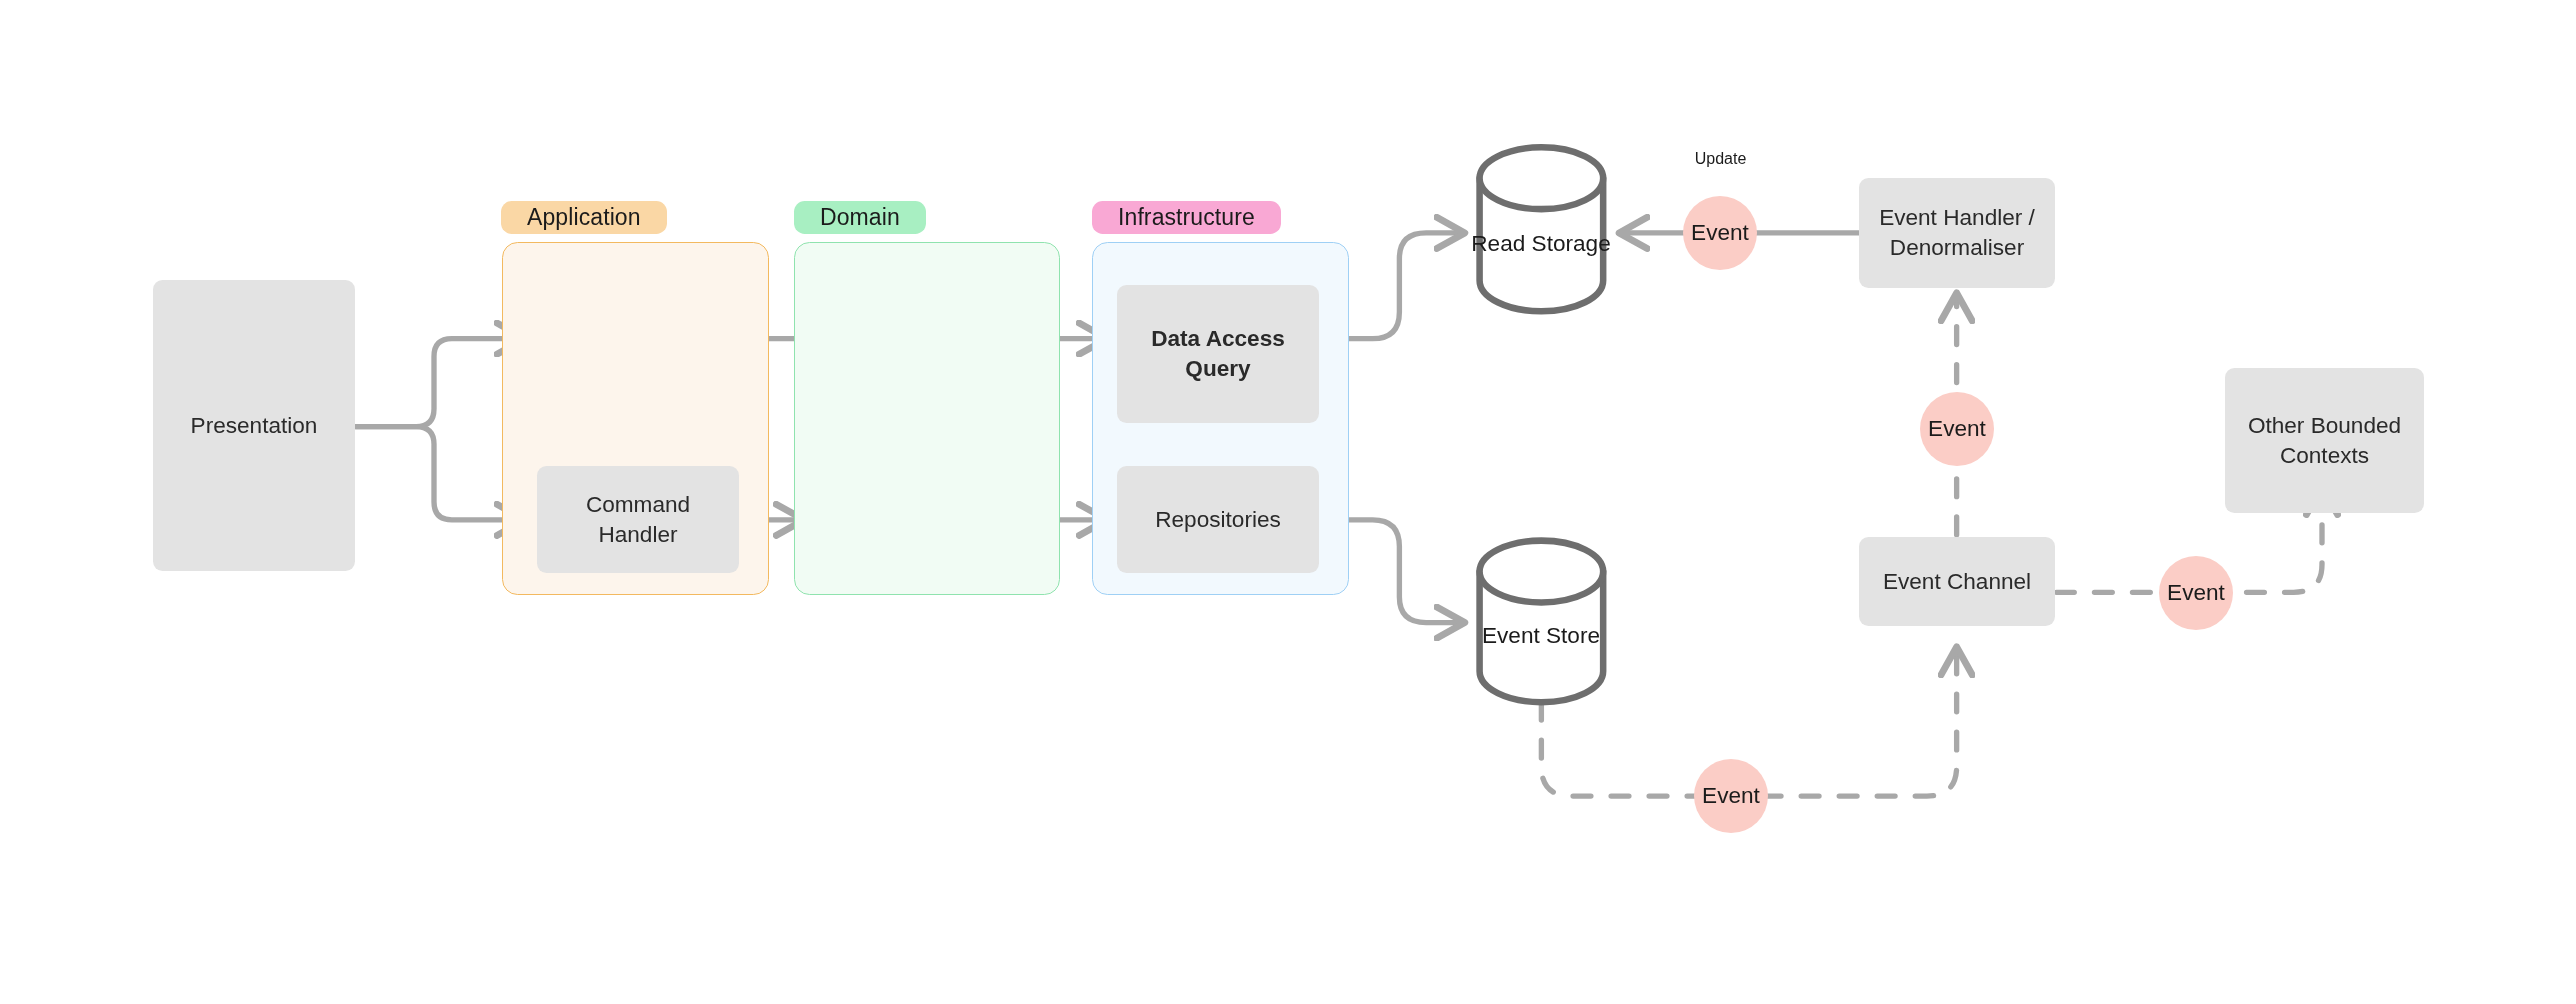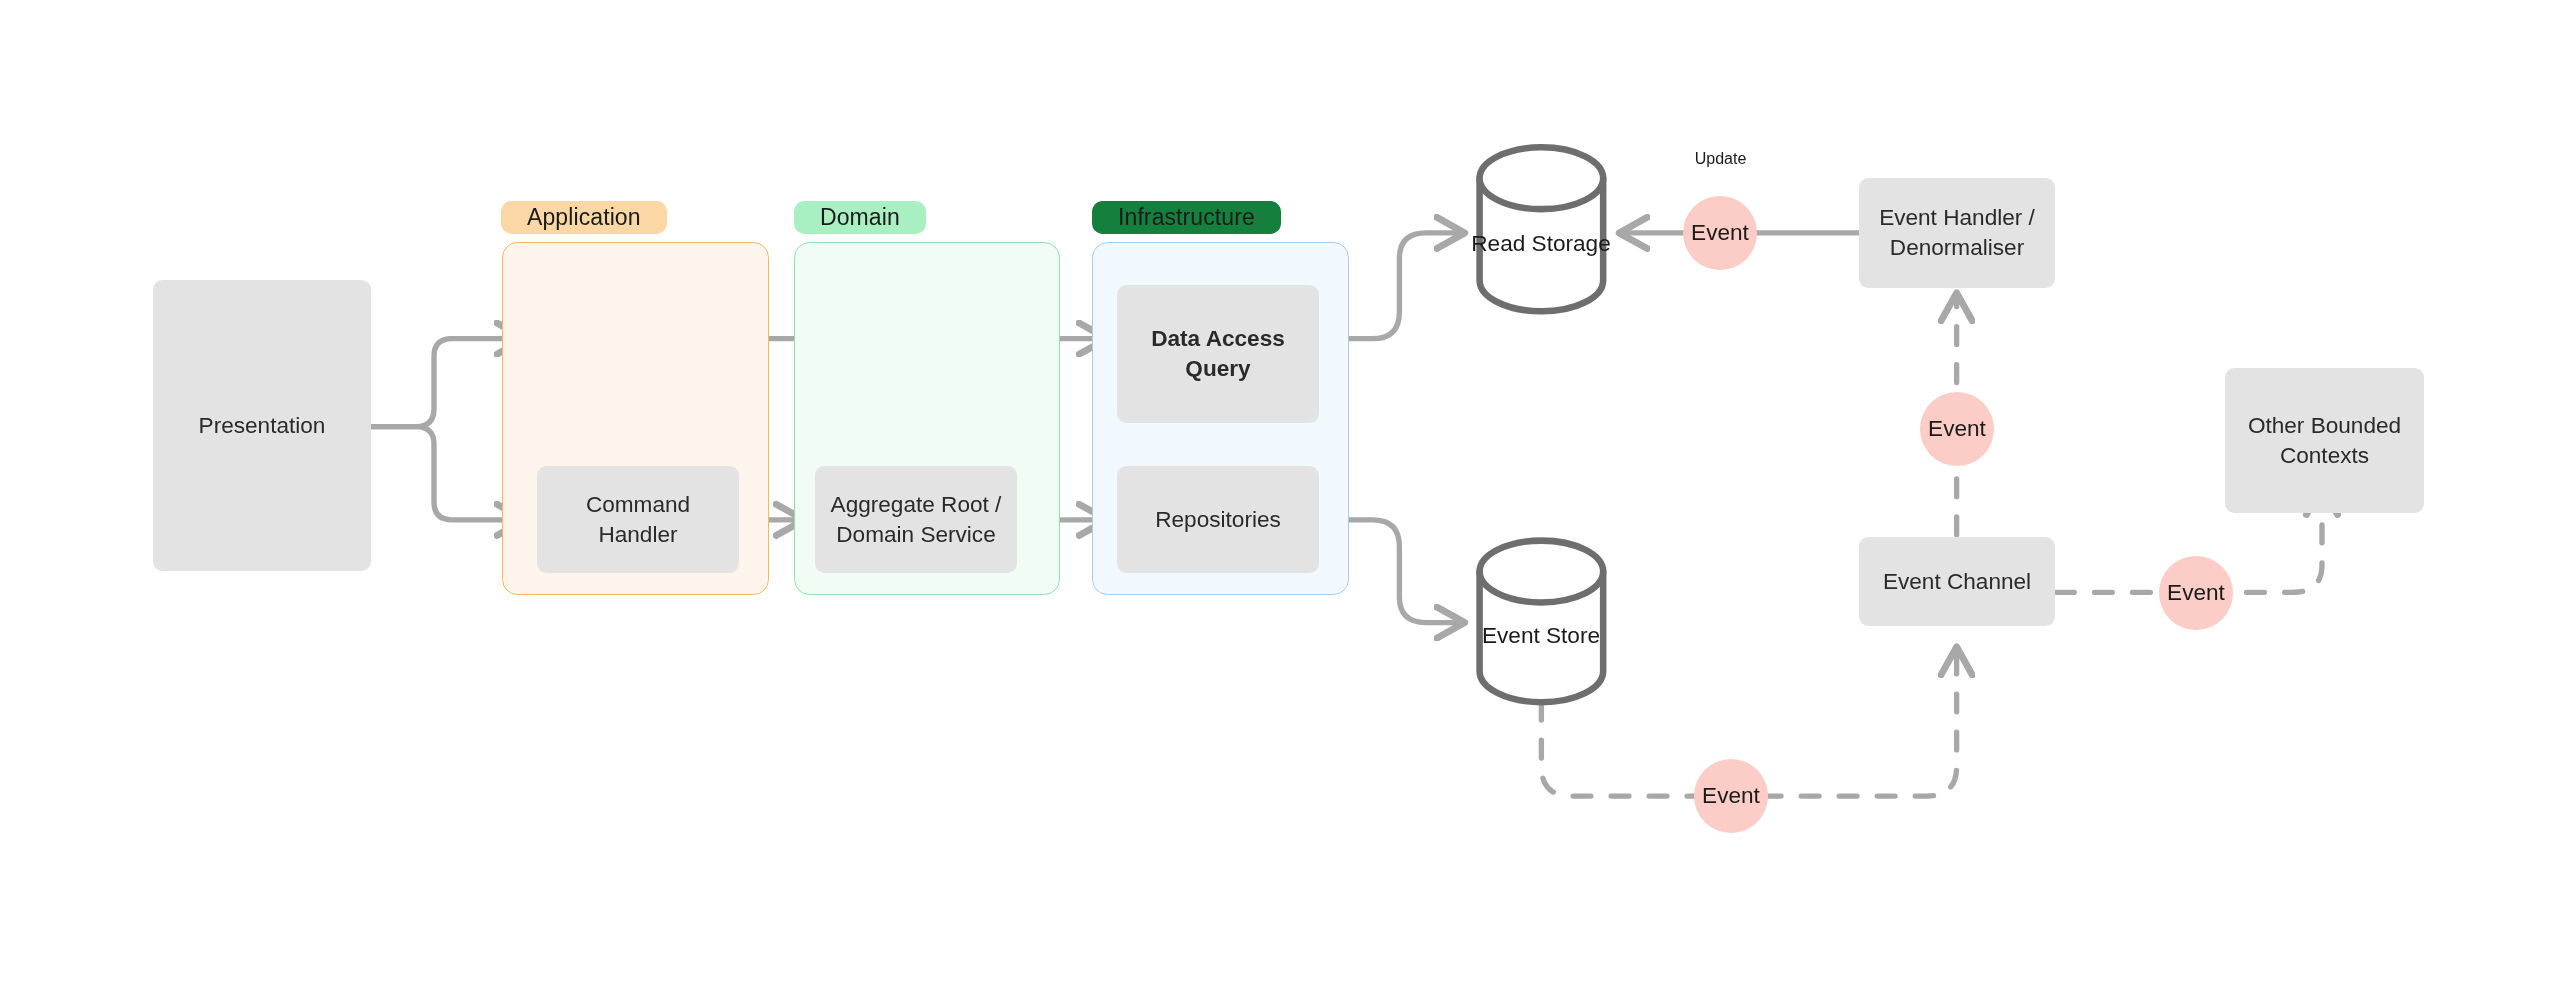--- a/index.html
+++ b/index.html
@@ -128,42 +128,36 @@
   <div class="layer-group" style="left:502px; top:242px; width:267px; height:353px; background:#fdf5ec; border:1.2px solid #f3b95f;"></div>
   <div class="layer-group" style="left:794px; top:242px; width:266px; height:353px; background:#f1fcf4; border:1.2px solid #8fe3ae;"></div>
   <div class="layer-group" style="left:1092px; top:242px; width:257px; height:353px; background:#f2f9fe; border:1.2px solid #9fd0f5;"></div>
 
   <div class="layer-badge" style="left:501px; top:201px; height:33px; background:#fad7a5;">
     <span>Application</span>
   </div>
   <div class="layer-badge" style="left:794px; top:201px; height:33px; background:#a8efc2;">
     <span>Domain</span>
   </div>
-  <div class="layer-badge" style="left:1092px; top:201px; height:33px; background:#15803d;">
+  <div class="layer-badge" style="left:1092px; top:201px; height:33px; background:#f9a8d4;">
     <span>Infrastructure</span>
   </div>
 
-  <div class="node-box" style="left:153px; top:280px; width:218px; height:291px;">
+  <div class="node-box" style="left:153px; top:280px; width:202px; height:291px;">
     <span>Presentation</span>
   </div>
 
 
   <div class="node-box" style="left:537px; top:466px; width:202px; height:107px;">
     <div>
       <span>Command</span>
       <span>Handler</span>
     </div>
   </div>
 
-  <div class="node-box" style="left:815px; top:466px; width:202px; height:107px;">
-    <div>
-      <span>Aggregate Root /</span>
-      <span>Domain Service</span>
-    </div>
-  </div>
 
   <div class="node-box" style="left:1117px; top:285px; width:202px; height:138px;font-weight:bold;">
     <div>
       <span>Data Access</span>
       <span>Query</span>
     </div>
   </div>
 
   <div class="node-box" style="left:1117px; top:466px; width:202px; height:107px;">
     <div>

